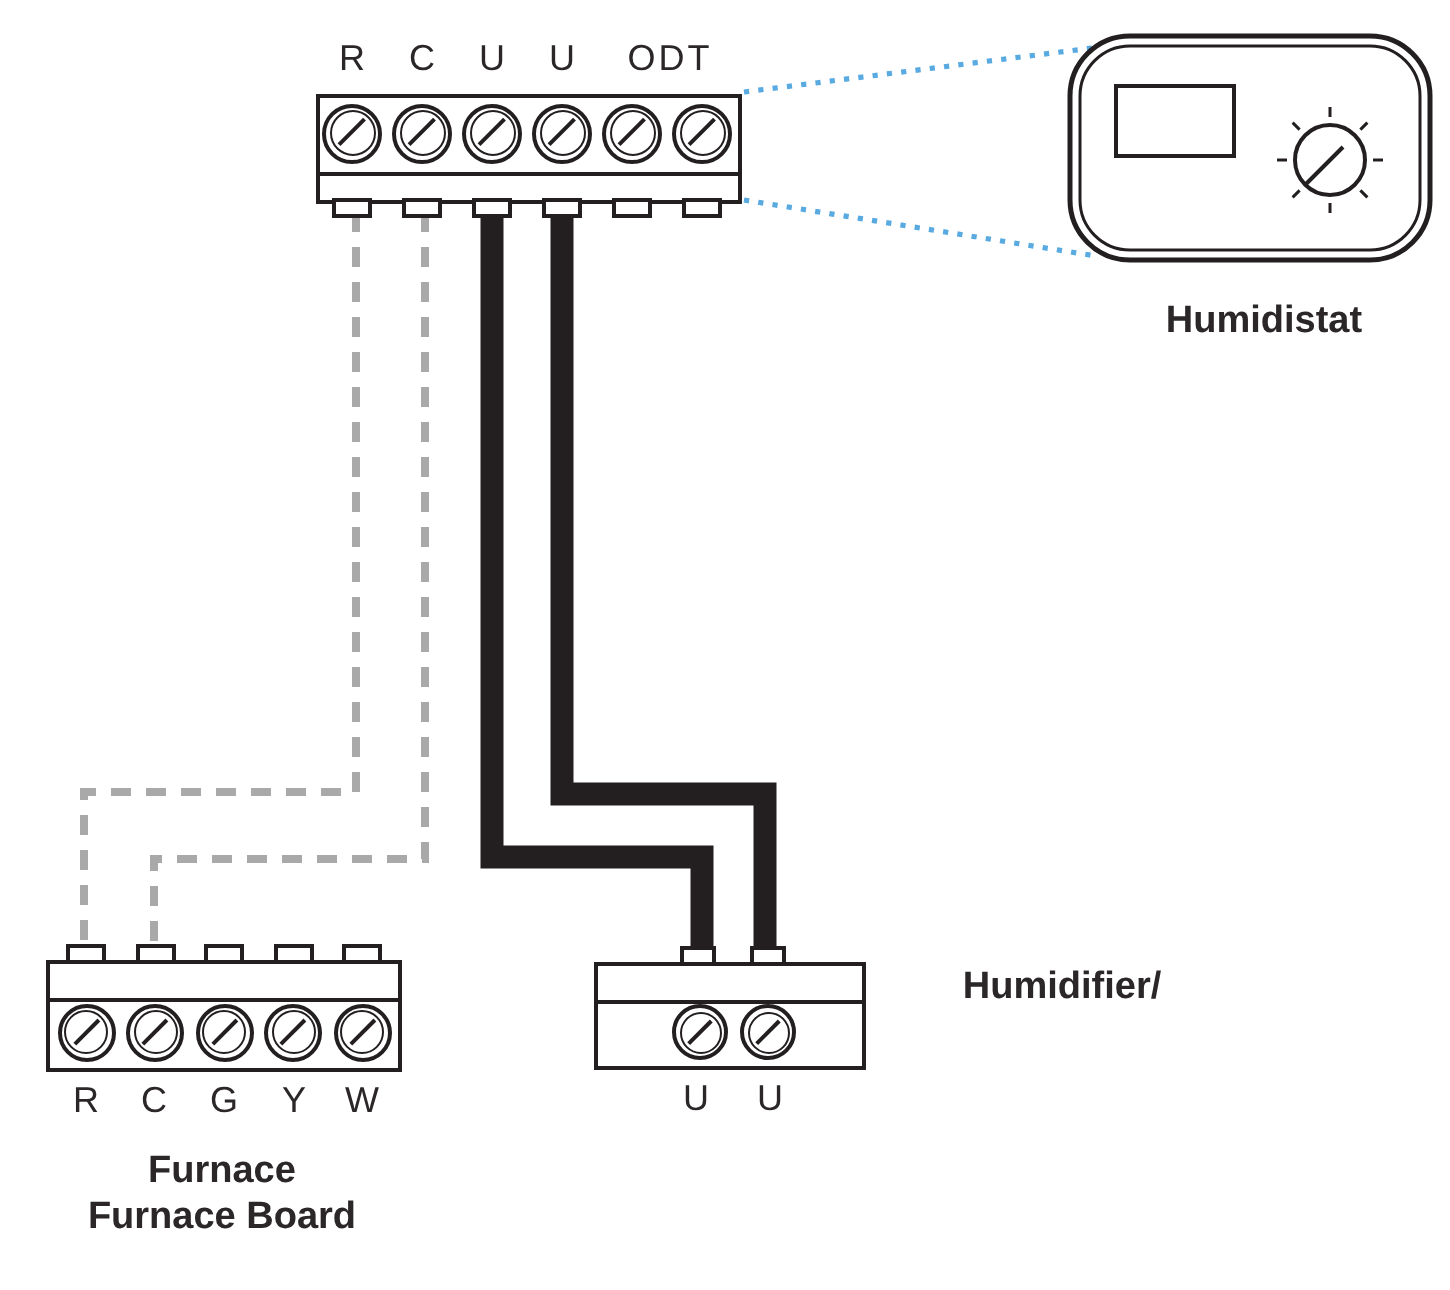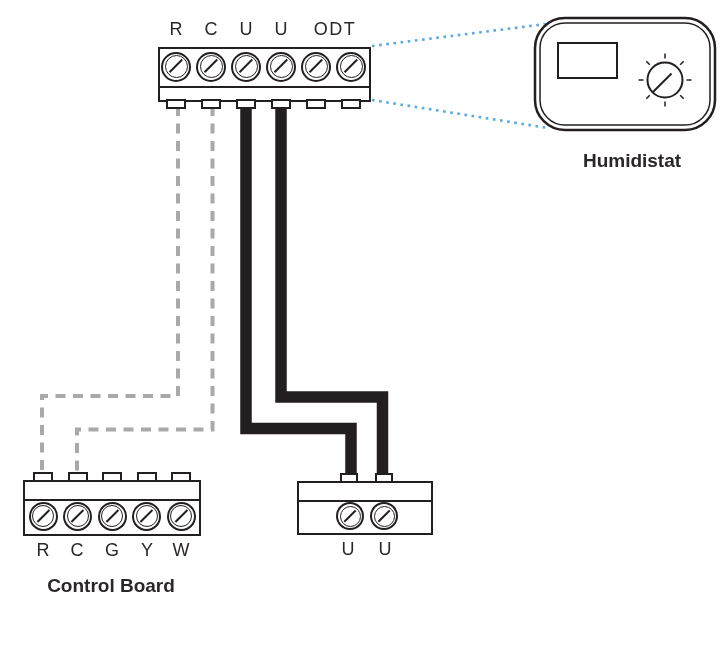--- a/index.html
+++ b/index.html
@@ -123,35 +123,37 @@
     <div class="screw" style="left:132px;   top:501.5px; width:29px; height:29px;"></div>
     <div class="screw" style="left:166.5px; top:501.5px; width:29px; height:29px;"></div>
 
     <span class="tlabel" style="left:43px;  top:541px;">R</span>
     <span class="tlabel" style="left:77px;  top:541px;">C</span>
     <span class="tlabel" style="left:112px; top:541px;">G</span>
     <span class="tlabel" style="left:147px; top:541px;">Y</span>
     <span class="tlabel" style="left:181px; top:541px;">W</span>
 
     <div class="caption" style="left:111px; top:575px;">
-      <div>Control Board</div>
+      <div>Furnace</div>
+      <div>Furnace Board</div>
     </div>
   </div>
 
   <div>
     <div class="tab" style="left:340px; top:473px; width:18px;"></div>
     <div class="tab" style="left:375px; top:473px; width:18px;"></div>
 
     <div class="block" style="left:297px; top:481px; width:136px; height:54px;">
       <div class="divider" style="top:17px;"></div>
     </div>
 
     <div class="screw" style="left:336px; top:502px; width:28px; height:28px;"></div>
     <div class="screw" style="left:370px; top:502px; width:28px; height:28px;"></div>
 
     <span class="tlabel" style="left:348px; top:540px;">U</span>
     <span class="tlabel" style="left:385px; top:540px;">U</span>
 
     <div class="caption" style="left:531px; top:483px;">
+      <div>Humidifier/</div>
     </div>
   </div>
 
 </div>
 
 </body></html>

